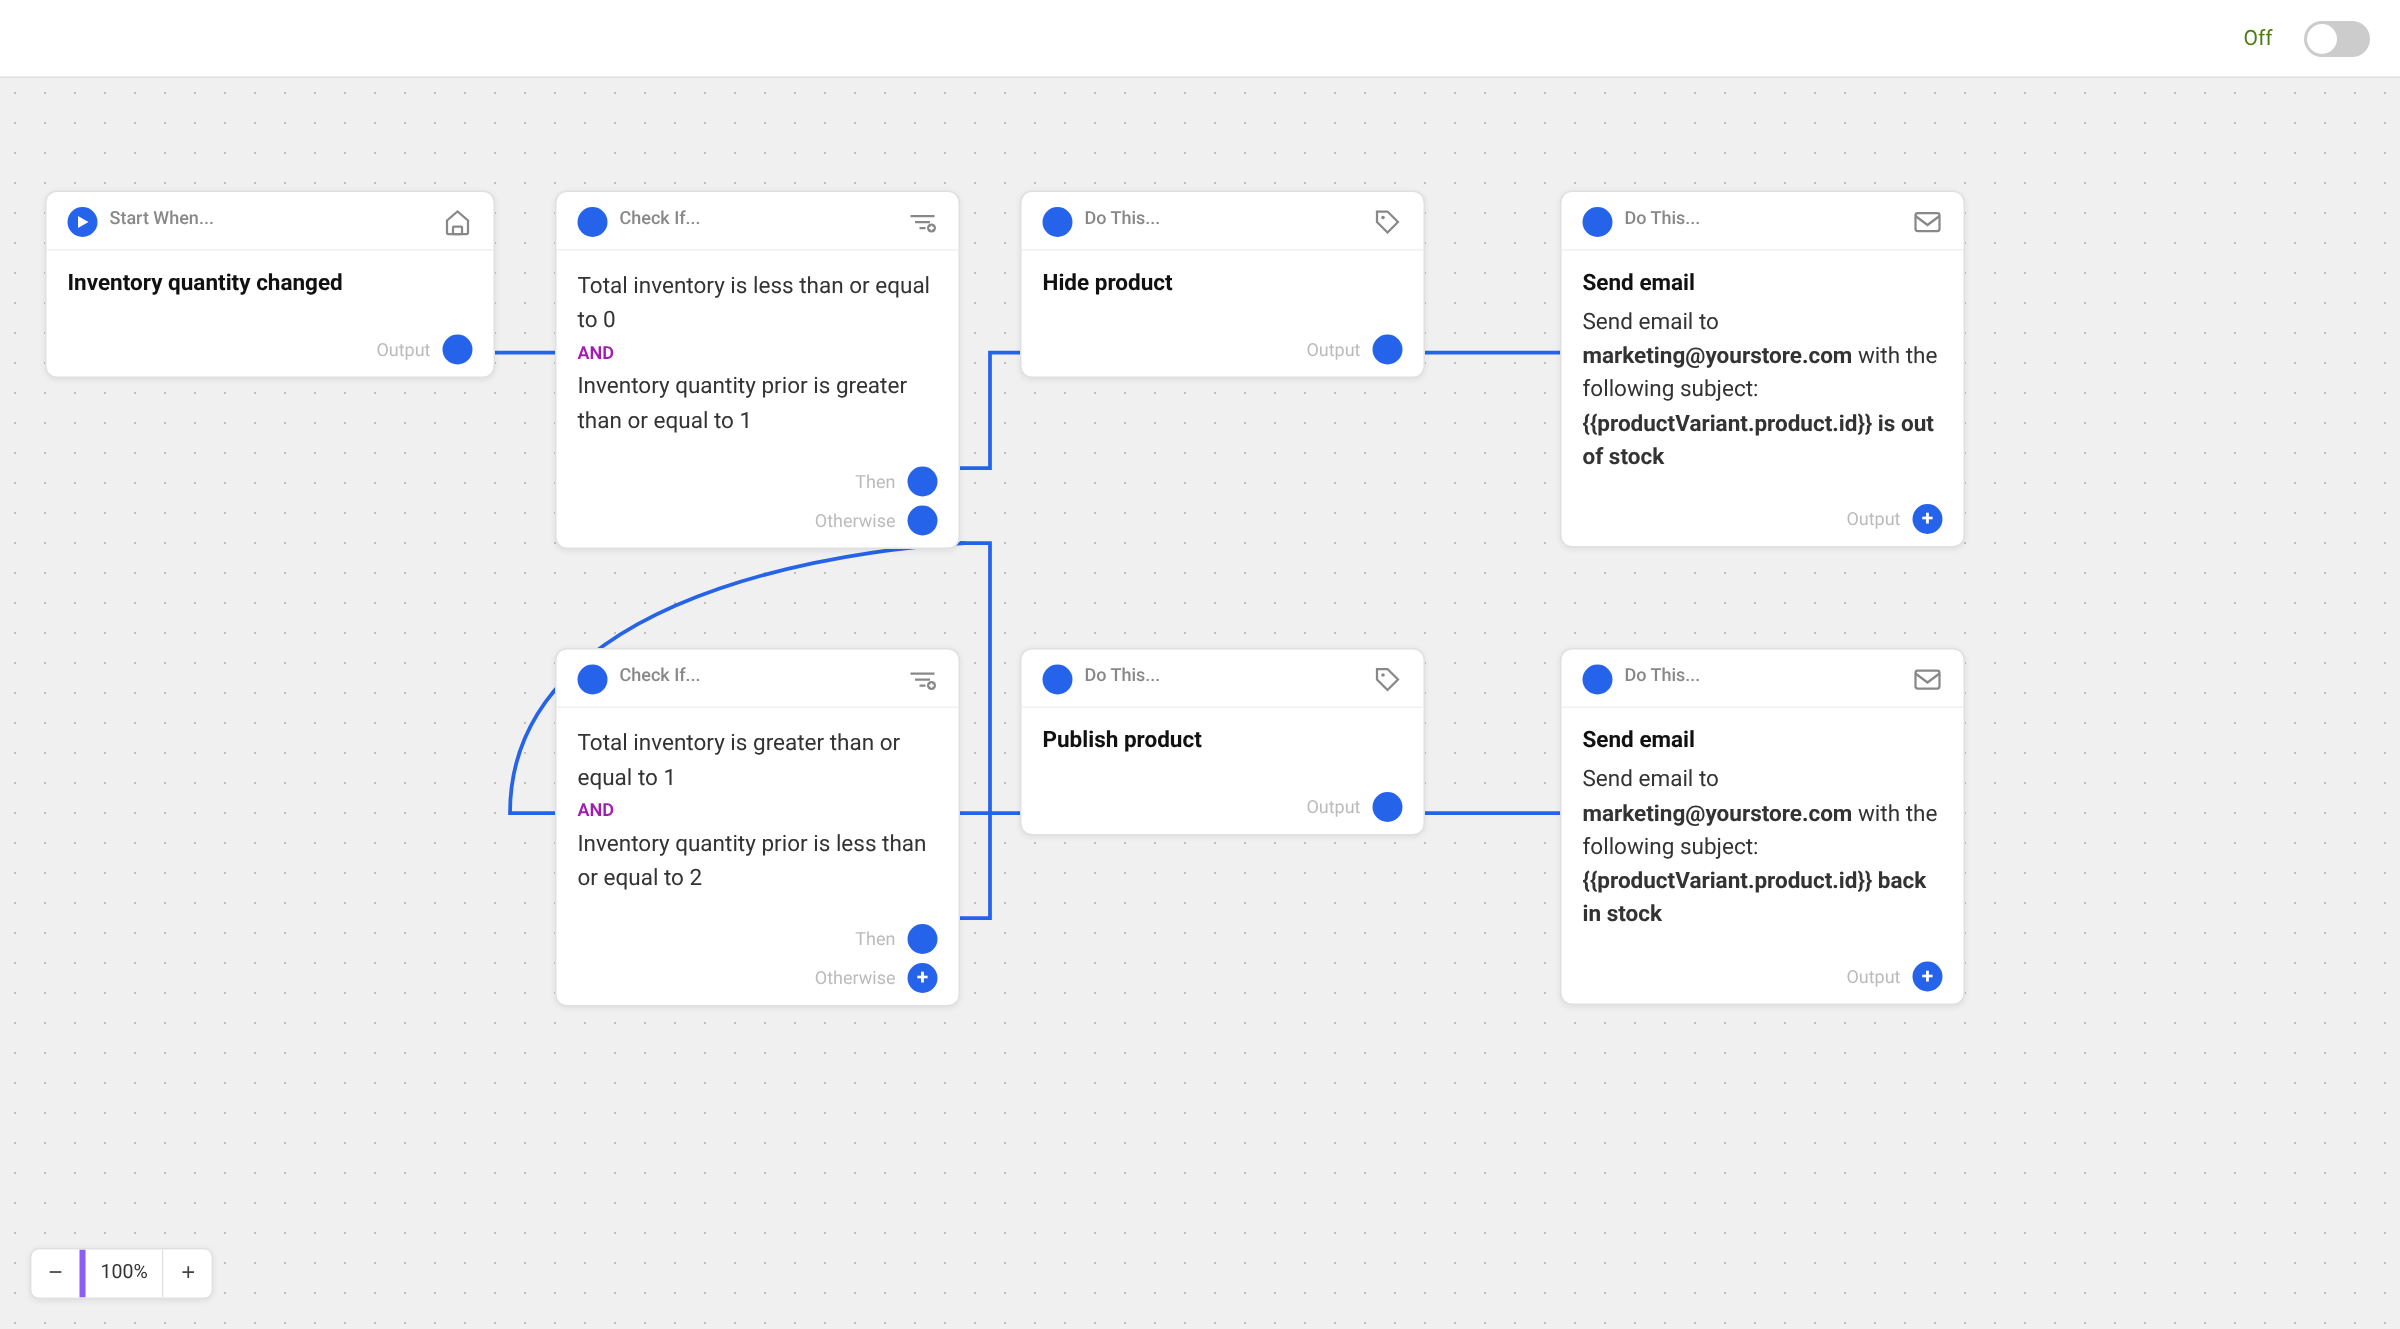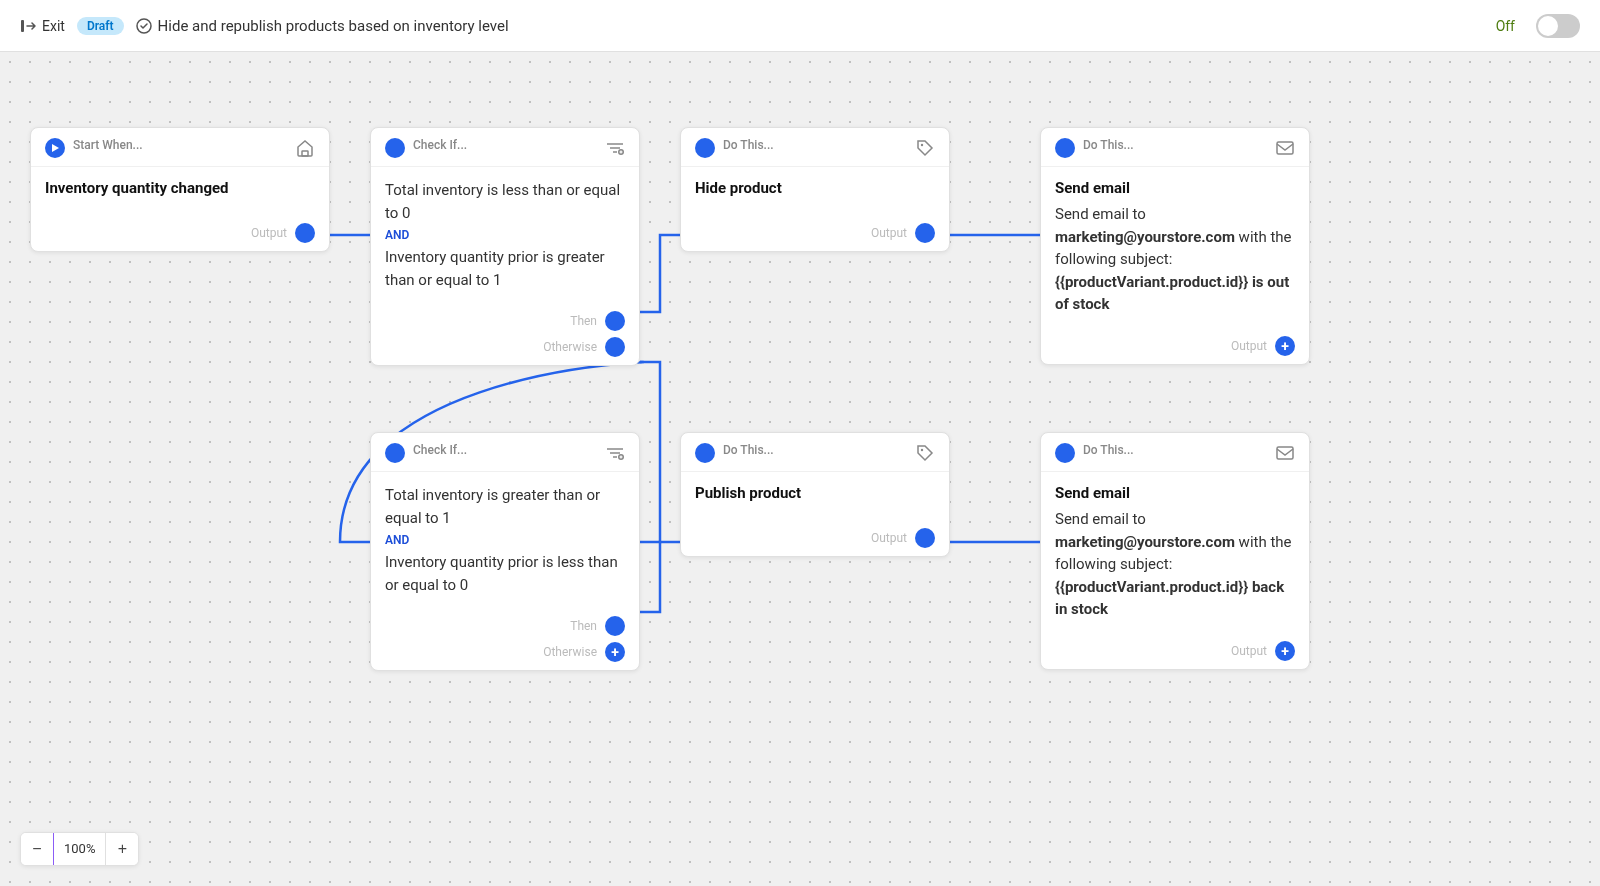--- a/index.html
+++ b/index.html
@@ -142,21 +142,21 @@
       color: #111;
       margin-bottom: 6px;
     }
     .node-text {
       font-size: 15px;
       color: #333;
       line-height: 1.5;
     }
     .node-and {
       font-size: 12px;
-      color: #1d4ed8;
+      color: #a21caf;
       font-weight: 600;
       margin: 4px 0;
       text-transform: uppercase;
     }
     .node-footer {
       padding: 8px 14px;
       display: flex;
       flex-direction: column;
       gap: 6px;
     }
@@ -268,48 +268,31 @@
       cursor: pointer;
       font-size: 16px;
       color: #444;
       border: none;
       background: #fff;
     }
     .zoom-level {
       padding: 0 10px;
       font-size: 13px;
       color: #333;
-      border-left: 1px solid #8b5cf6;
+      border-left: 4px solid #8b5cf6;
       border-right: 1px solid #e0e0e0;
       line-height: 32px;
     }
 
     .bold { font-weight: 700; }
   </style>
 </head>
 <body>
 
 <div class="topbar">
-  <div class="topbar-left">
-    <div class="exit-btn">
-      <svg width="16" height="16" viewBox="0 0 16 16" fill="none">
-        <rect x="1" y="2" width="3" height="12" rx="1" fill="#555"></rect>
-        <path d="M7 8H15M12 5l3 3-3 3" stroke="#555" stroke-width="1.5" stroke-linecap="round" stroke-linejoin="round"></path>
-      </svg>
-      <span>Exit</span>
-    </div>
-    <span class="draft-badge">Draft</span>
-    <div class="topbar-title">
-      <svg width="16" height="16" viewBox="0 0 16 16" fill="none">
-        <circle cx="8" cy="8" r="7" stroke="#555" stroke-width="1.5"></circle>
-        <path d="M5 8l2 2 4-4" stroke="#555" stroke-width="1.5" stroke-linecap="round" stroke-linejoin="round"></path>
-      </svg>
-      <span>Hide and republish products based on inventory level</span>
-    </div>
-  </div>
   <div class="topbar-right">
     <span>Off</span>
     <div class="toggle-switch"></div>
   </div>
 </div>
 
 <div class="canvas">
 
   <svg class="connections-svg">
 
@@ -443,21 +426,21 @@
         <line x1="5" y1="10" x2="15" y2="10" stroke="#888" stroke-width="1.5"></line>
         <line x1="8" y1="14" x2="12" y2="14" stroke="#888" stroke-width="1.5"></line>
         <circle cx="16" cy="14" r="3" fill="#888"></circle>
         <line x1="14.5" y1="14" x2="17.5" y2="14" stroke="white" stroke-width="1.2"></line>
         <line x1="16" y1="12.5" x2="16" y2="15.5" stroke="white" stroke-width="1.2"></line>
       </svg>
     </div>
     <div class="node-body">
       <div class="node-text">Total inventory is greater than or equal to 1</div>
       <div class="node-and">AND</div>
-      <div class="node-text">Inventory quantity prior is less than or equal to 0</div>
+      <div class="node-text">Inventory quantity prior is less than or equal to 2</div>
     </div>
     <div class="node-footer">
       <div class="node-output-row">
         <span style="color:#bbb;font-size:12px;">Then</span>
         <div class="connector-dot"></div>
       </div>
       <div class="node-output-row">
         <span style="color:#bbb;font-size:12px;">Otherwise</span>
         <div class="connector-dot plus">+</div>
       </div>

